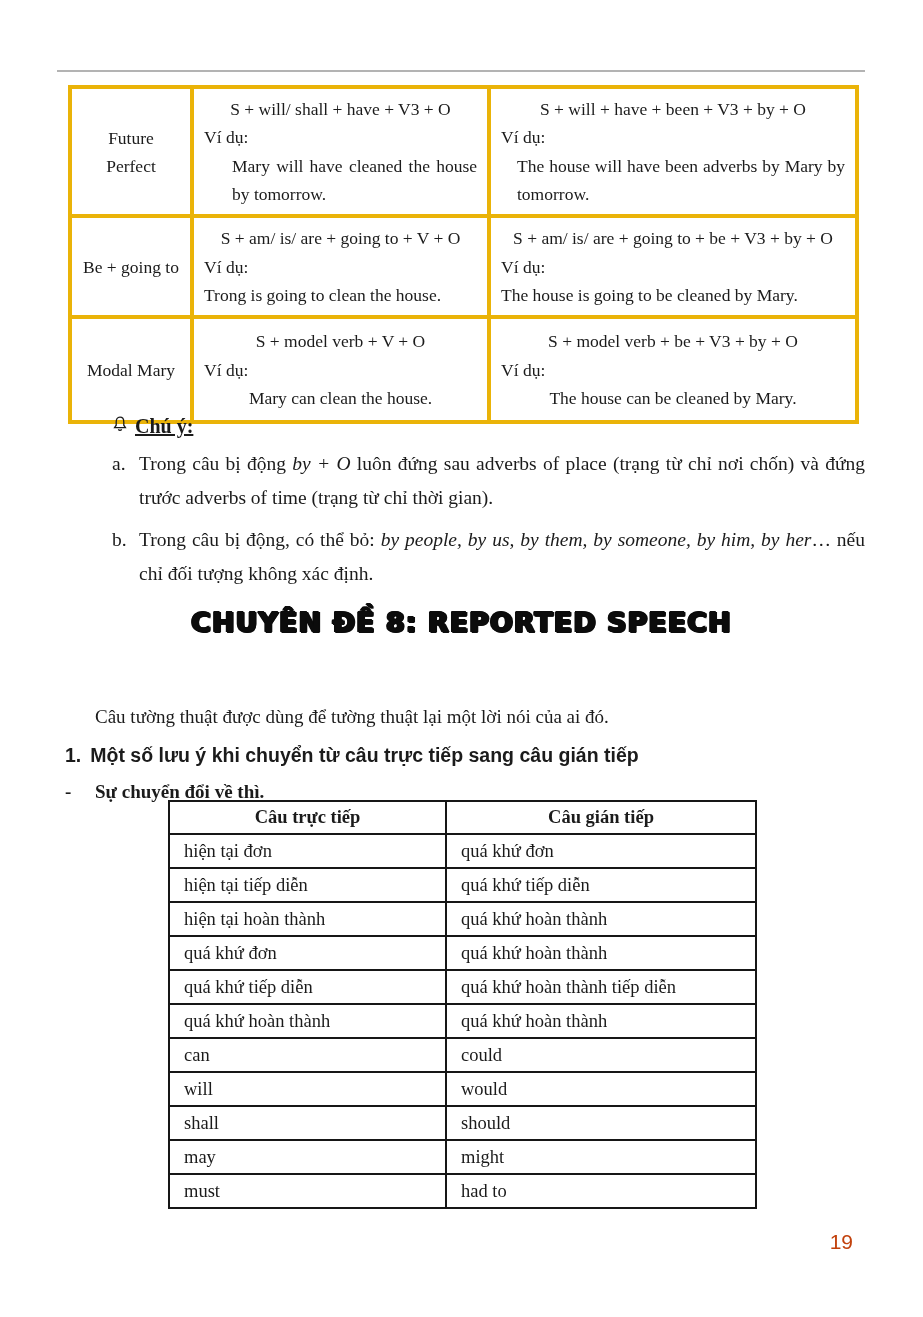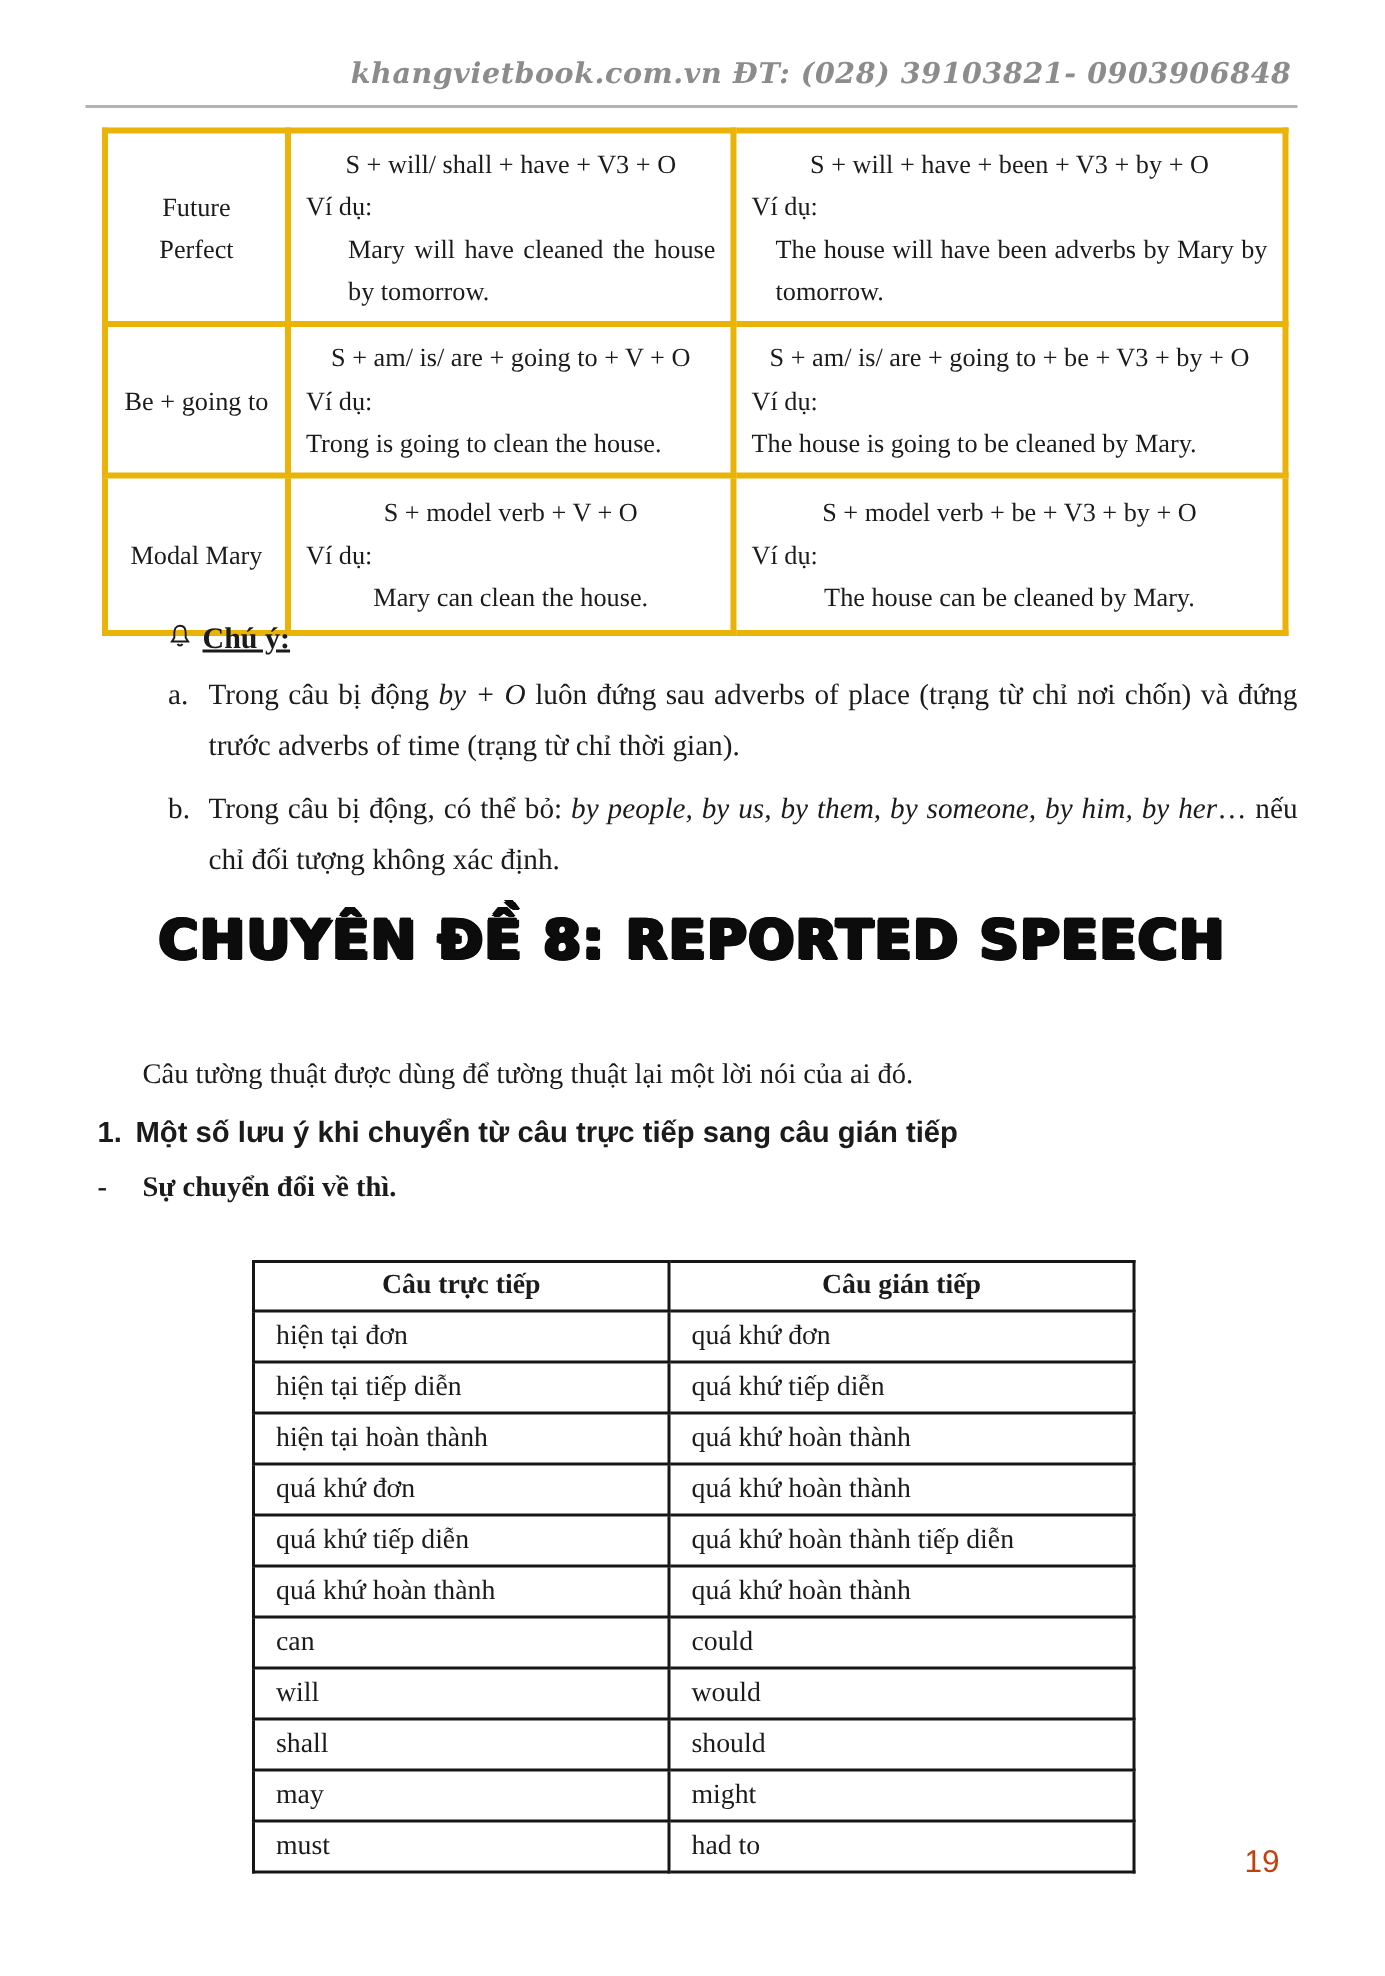--- a/index.html
+++ b/index.html
@@ -60,21 +60,21 @@
   }
   .note-marker { width: 27px; flex-shrink: 0; }
   .note-body { flex: 1; text-align: justify; }
   .it { font-style: italic; }
 
   
   .chapter-title {
     position: absolute; top: 607px; left: 0; width: 100%;
     text-align: center;
     font-family: "DejaVu Sans", sans-serif;
-    font-weight: bold; font-size: 36px; letter-spacing: 1px;
+    font-weight: bold; font-size: 27px; letter-spacing: 1px;
     color: #0c0c0c;
     text-shadow: 1.4px 0 0 #0c0c0c, -1.4px 0 0 #0c0c0c,
                  0 1.2px 0 #0c0c0c, 0 -1.2px 0 #0c0c0c,
                  1px 1px 0 #0c0c0c, -1px -1px 0 #0c0c0c;
   }
 
   
   .intro {
     position: absolute; top: 706px; left: 95px; right: 60px;
     font-size: 19px;
@@ -87,21 +87,21 @@
   }
   .section-bullet {
     position: absolute; top: 781px; left: 65px; right: 60px;
     display: flex;
     font-weight: bold; font-size: 19px;
   }
   .bullet-marker { width: 30px; flex-shrink: 0; }
 
   
   .tense-table {
-    position: absolute; top: 840px; left: 168px; width: 587px;
+    position: absolute; top: 800px; left: 168px; width: 587px;
   }
   .tense-table td {
     border: 2px solid #161616;
     font-size: 18.5px;
     padding: 2px 14px;
     height: 34px;
     vertical-align: middle;
     text-align: left;
   }
   .tense-table .th {
@@ -112,21 +112,20 @@
     position: absolute; top: 1230px; right: 70px;
     font-family: "Liberation Sans", sans-serif;
     font-size: 21px; color: #c2410c;
   }
 </style>
 </head>
 <body>
 
 <div class="page">
 
-  <div class="site-header">khangvietbook.com.vn  ĐT: (028) 39103821- 0903906848</div>
   <div class="header-rule"></div>
 
   <table class="passive-table">
     <colgroup>
         <col style="width:122px">
         <col style="width:297px">
         <col style="width:368px">
       </colgroup>
     <tbody>
         <tr style="height:125px">

